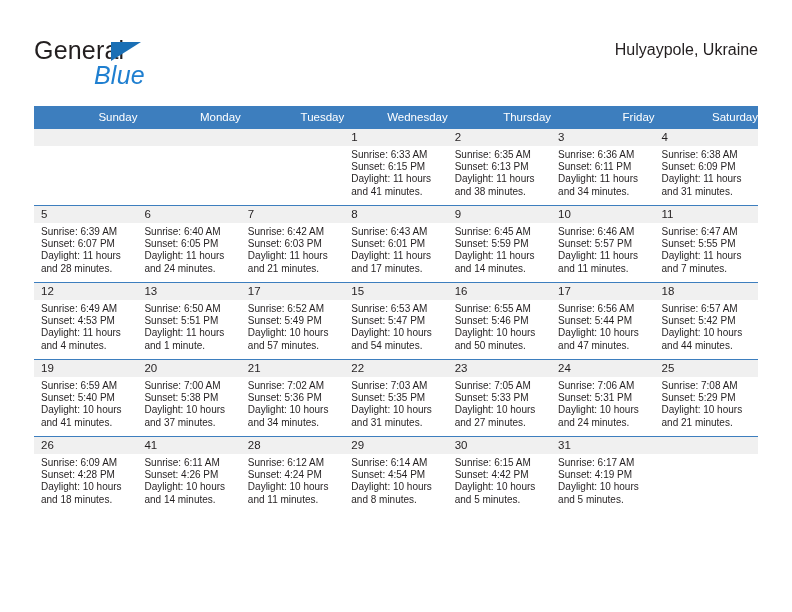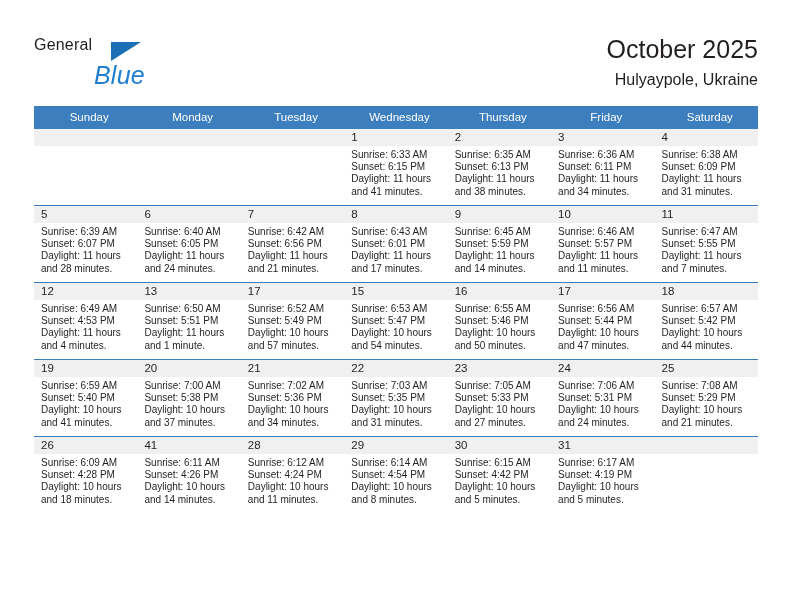--- a/index.html
+++ b/index.html
@@ -33,21 +33,21 @@
     position: absolute;
     left: 0;
     top: 2px;
     width: 230px;
     height: 56px;
   }
   .brand-general {
     position: absolute;
     left: 0;
     top: 0;
-    font-size: 16px;
+    font-size: 25px;
     letter-spacing: 0.2px;
     color: #231f20;
     font-family: "Liberation Sans", sans-serif;
   }
   .brand-tri {
     position: absolute;
     left: 77px;
     top: 6px;
     width: 0;
     height: 0;
@@ -91,21 +91,21 @@
     top: 106px;
     width: 724px;
     border-collapse: collapse;
     table-layout: fixed;
   }
   .cal th {
     background: #3d7ebe;
     color: #ffffff;
     font-weight: normal;
     font-size: 11.5px;
-    text-align: center;
+    text-align: right;
     padding: 5px 0 5px 7px;
     height: 9px;
     line-height: 13px;
     border: none;
   }
   .cal td {
     vertical-align: top;
     padding: 0;
     border: none;
     background: #ffffff;
@@ -149,21 +149,20 @@
 
   <div class="top-bar">
 
     <div class="brand">
       <span class="brand-general">General</span>
       <span class="brand-tri"></span>
       <span class="brand-blue">Blue</span>
     </div>
 
     <div class="title-block">
-      <div class="cal-title">October 2025</div>
       <div class="cal-sub">Hulyaypole, Ukraine</div>
     </div>
 
   </div>
 
   <table class="cal">
     <thead>
       <tr id="hdr-row">
           <th>Sunday</th>
           <th>Monday</th>
@@ -275,21 +274,21 @@
                 <div>Daylight: 11 hours</div>
                 <div>and 24 minutes.</div>
               </div>
             </div>
           </td>
           <td>
             <div class="cell">
               <div class="daynum-band">7</div>
               <div class="lines">
                 <div>Sunrise: 6:42 AM</div>
-                <div>Sunset: 6:56 PM</div>
+                <div>Sunset: 6:03 PM</div>
                 <div>Daylight: 11 hours</div>
                 <div>and 21 minutes.</div>
               </div>
             </div>
           </td>
           <td>
             <div class="cell">
               <div class="daynum-band">8</div>
               <div class="lines">
                 <div>Sunrise: 6:43 AM</div>

